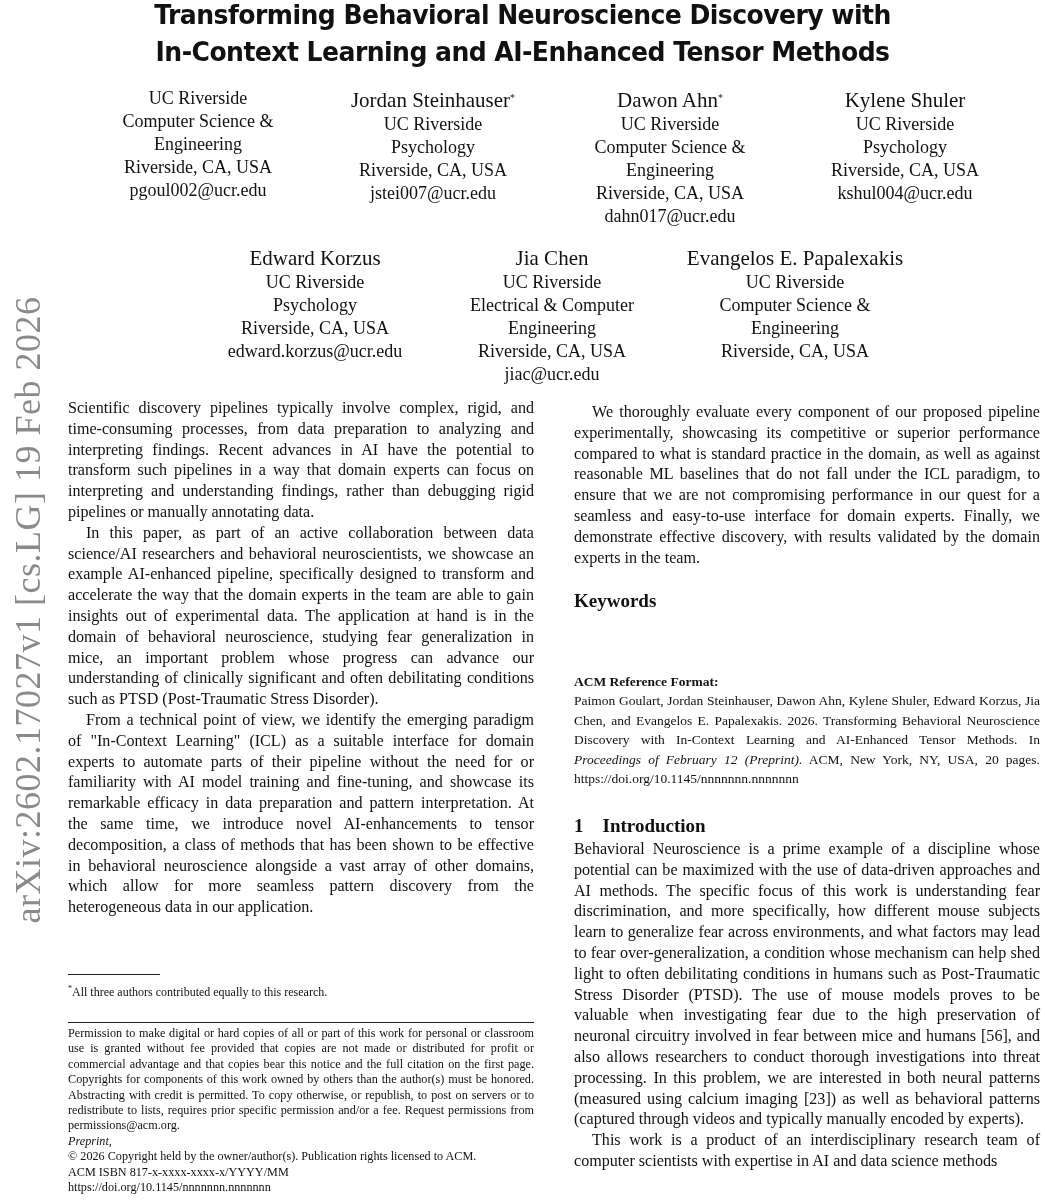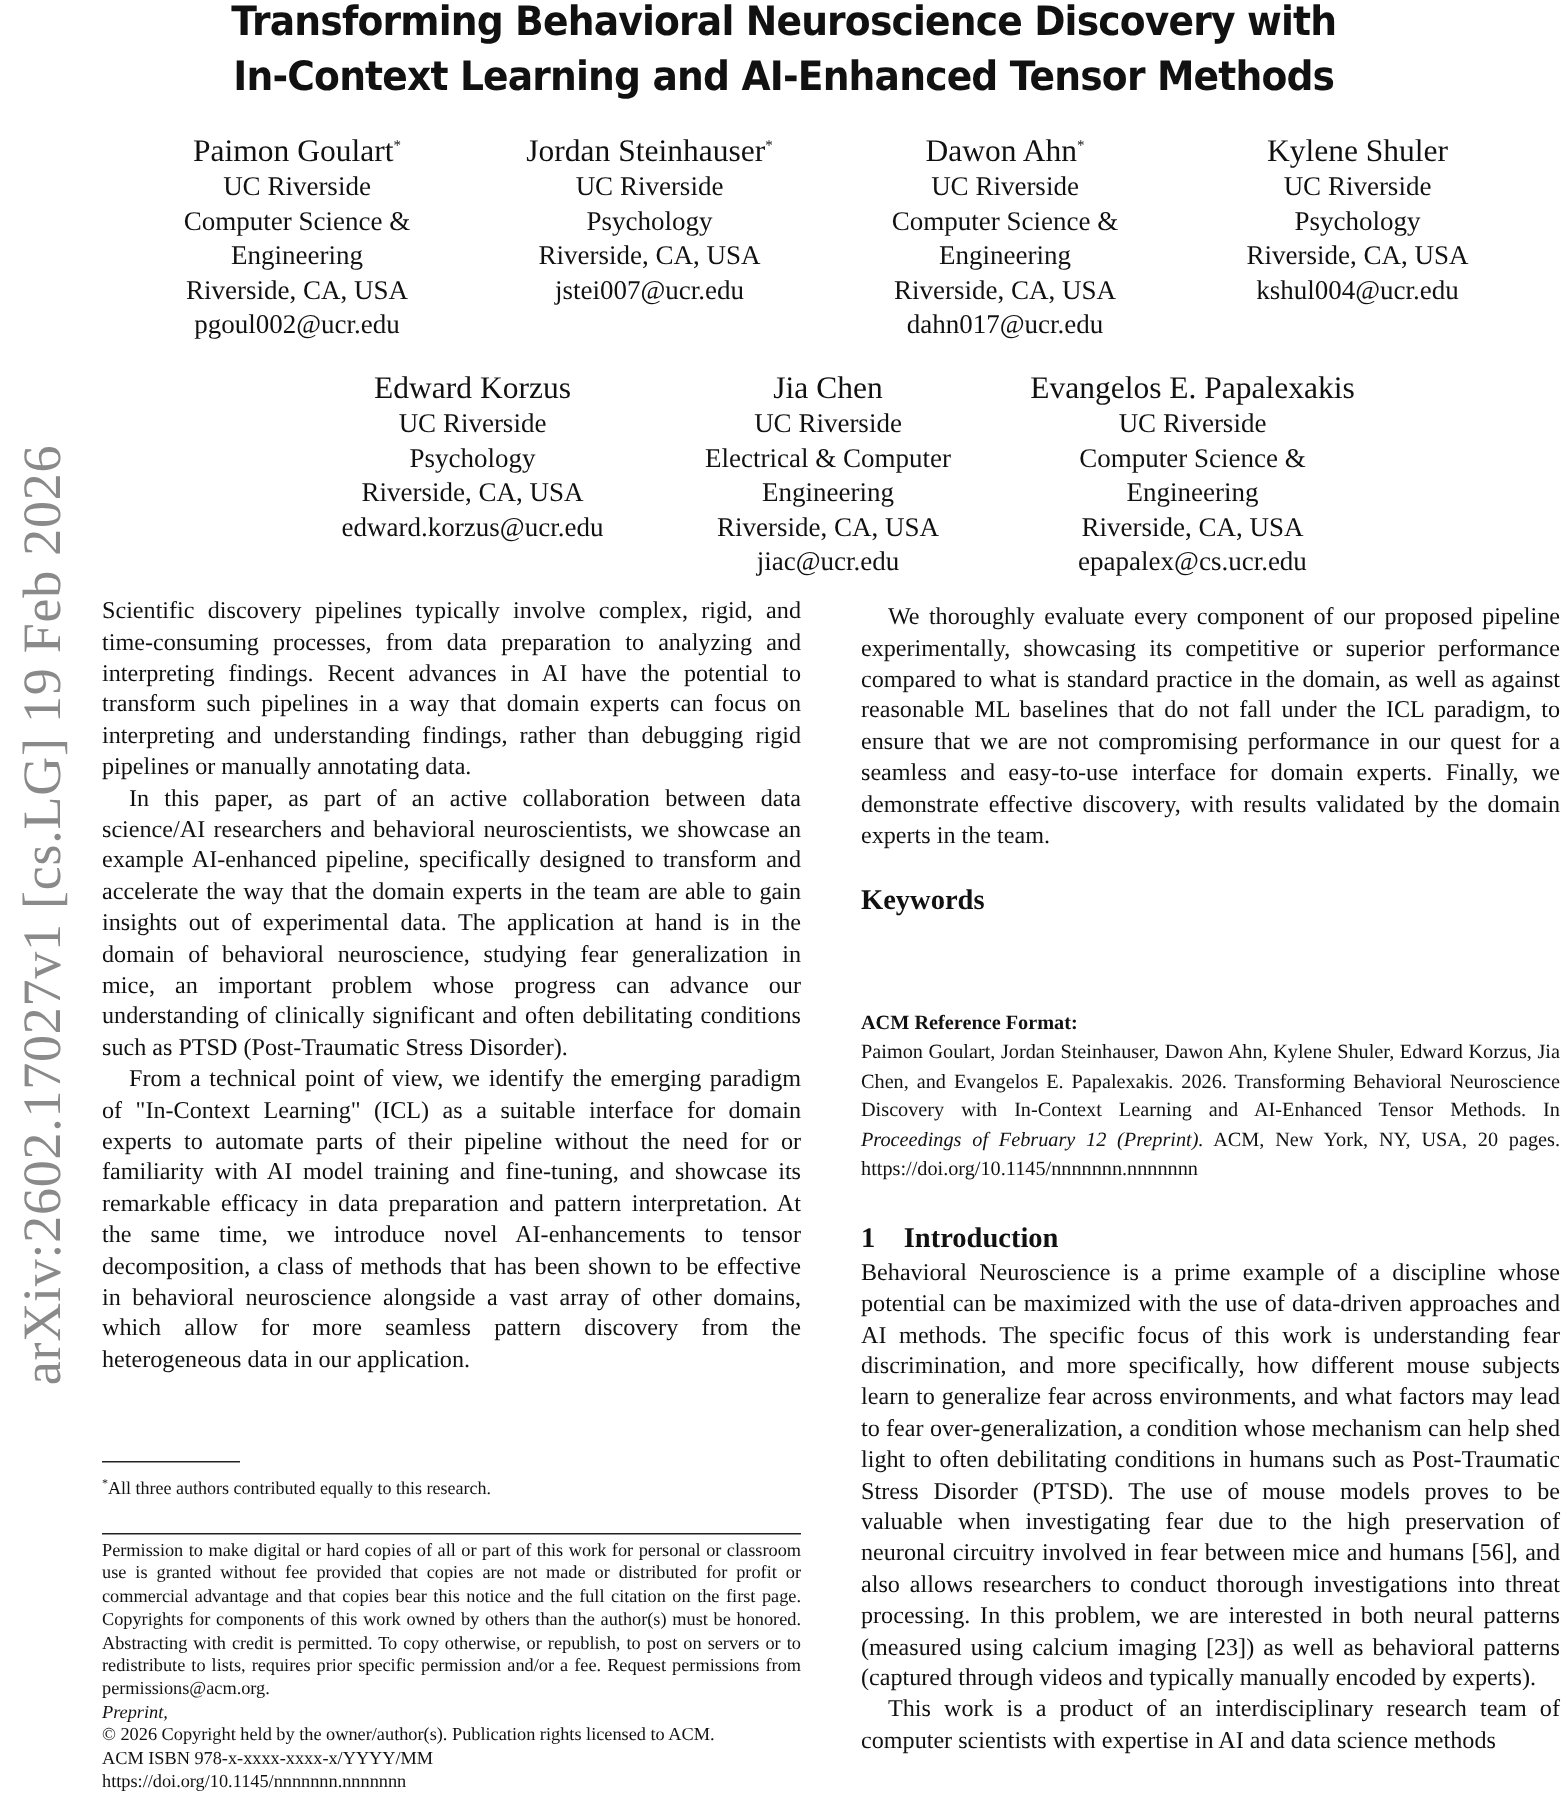--- a/index.html
+++ b/index.html
@@ -28,21 +28,20 @@
 <body>
 
 <div class="arxiv">arXiv:2602.17027v1  [cs.LG]  19 Feb 2026</div>
 
 <div class="title">
   <div>Transforming Behavioral Neuroscience Discovery with</div>
   <div>In-Context Learning and AI-Enhanced Tensor Methods</div>
 </div>
 
 <div class="author" style="left:98px; width:200px; top:87px;">
-  <div class="name"><span>Paimon Goulart</span><sup>*</sup></div>
   <div>UC Riverside</div>
   <div>Computer Science &amp;</div>
   <div>Engineering</div>
   <div>Riverside, CA, USA</div>
   <div>pgoul002@ucr.edu</div>
 </div>
 <div class="author" style="left:333px; width:200px; top:87px;">
   <div class="name"><span>Jordan Steinhauser</span><sup>*</sup></div>
   <div>UC Riverside</div>
   <div>Psychology</div>
@@ -79,38 +78,37 @@
   <div>Engineering</div>
   <div>Riverside, CA, USA</div>
   <div>jiac@ucr.edu</div>
 </div>
 <div class="author" style="left:680px; width:230px; top:245px;">
   <div class="name"><span>Evangelos E. Papalexakis</span></div>
   <div>UC Riverside</div>
   <div>Computer Science &amp;</div>
   <div>Engineering</div>
   <div>Riverside, CA, USA</div>
-  <div>epapalex@cs.ucr.edu</div>
 </div>
 
 <div class="col" style="left:68px; top:398px;">
   <p>Scientific discovery pipelines typically involve complex, rigid, and time-consuming processes, from data preparation to analyzing and interpreting findings. Recent advances in AI have the potential to transform such pipelines in a way that domain experts can focus on interpreting and understanding findings, rather than debugging rigid pipelines or manually annotating data.</p>
   <p class="indent">In this paper, as part of an active collaboration between data science/AI researchers and behavioral neuroscientists, we showcase an example AI-enhanced pipeline, specifically designed to transform and accelerate the way that the domain experts in the team are able to gain insights out of experimental data. The application at hand is in the domain of behavioral neuroscience, studying fear generalization in mice, an important problem whose progress can advance our understanding of clinically significant and often debilitating conditions such as PTSD (Post-Traumatic Stress Disorder).</p>
   <p class="indent">From a technical point of view, we identify the emerging paradigm of "In-Context Learning" (ICL) as a suitable interface for domain experts to automate parts of their pipeline without the need for or familiarity with AI model training and fine-tuning, and showcase its remarkable efficacy in data preparation and pattern interpretation. At the same time, we introduce novel AI-enhancements to tensor decomposition, a class of methods that has been shown to be effective in behavioral neuroscience alongside a vast array of other domains, which allow for more seamless pattern discovery from the heterogeneous data in our application.</p>
 </div>
 
 <div class="footnote-rule"></div>
 <div class="footnote"><sup style="font-size:8px;">*</sup><span>All three authors contributed equally to this research.</span></div>
 
 <div class="perm-rule"></div>
 <div class="perm">
   <p>Permission to make digital or hard copies of all or part of this work for personal or classroom use is granted without fee provided that copies are not made or distributed for profit or commercial advantage and that copies bear this notice and the full citation on the first page. Copyrights for components of this work owned by others than the author(s) must be honored. Abstracting with credit is permitted. To copy otherwise, or republish, to post on servers or to redistribute to lists, requires prior specific permission and/or a fee. Request permissions from permissions@acm.org.</p>
   <p class="just-last"><em>Preprint,</em></p>
   <p class="just-last">© 2026 Copyright held by the owner/author(s). Publication rights licensed to ACM.</p>
-  <p class="just-last">ACM ISBN 978-x-xxxx-xxxx-x/YYYY/MM</p>
+  <p class="just-last">ACM ISBN 817-x-xxxx-xxxx-x/YYYY/MM</p>
   <p class="just-last">https://doi.org/10.1145/nnnnnnn.nnnnnnn</p>
 </div>
 
 <div class="col" style="left:574px; top:402px;">
   <p class="indent">We thoroughly evaluate every component of our proposed pipeline experimentally, showcasing its competitive or superior performance compared to what is standard practice in the domain, as well as against reasonable ML baselines that do not fall under the ICL paradigm, to ensure that we are not compromising performance in our quest for a seamless and easy-to-use interface for domain experts. Finally, we demonstrate effective discovery, with results validated by the domain experts in the team.</p>
 </div>
 
 <div class="col" style="left:574px; top:588px;">
   <h2>Keywords</h2>
 </div>

